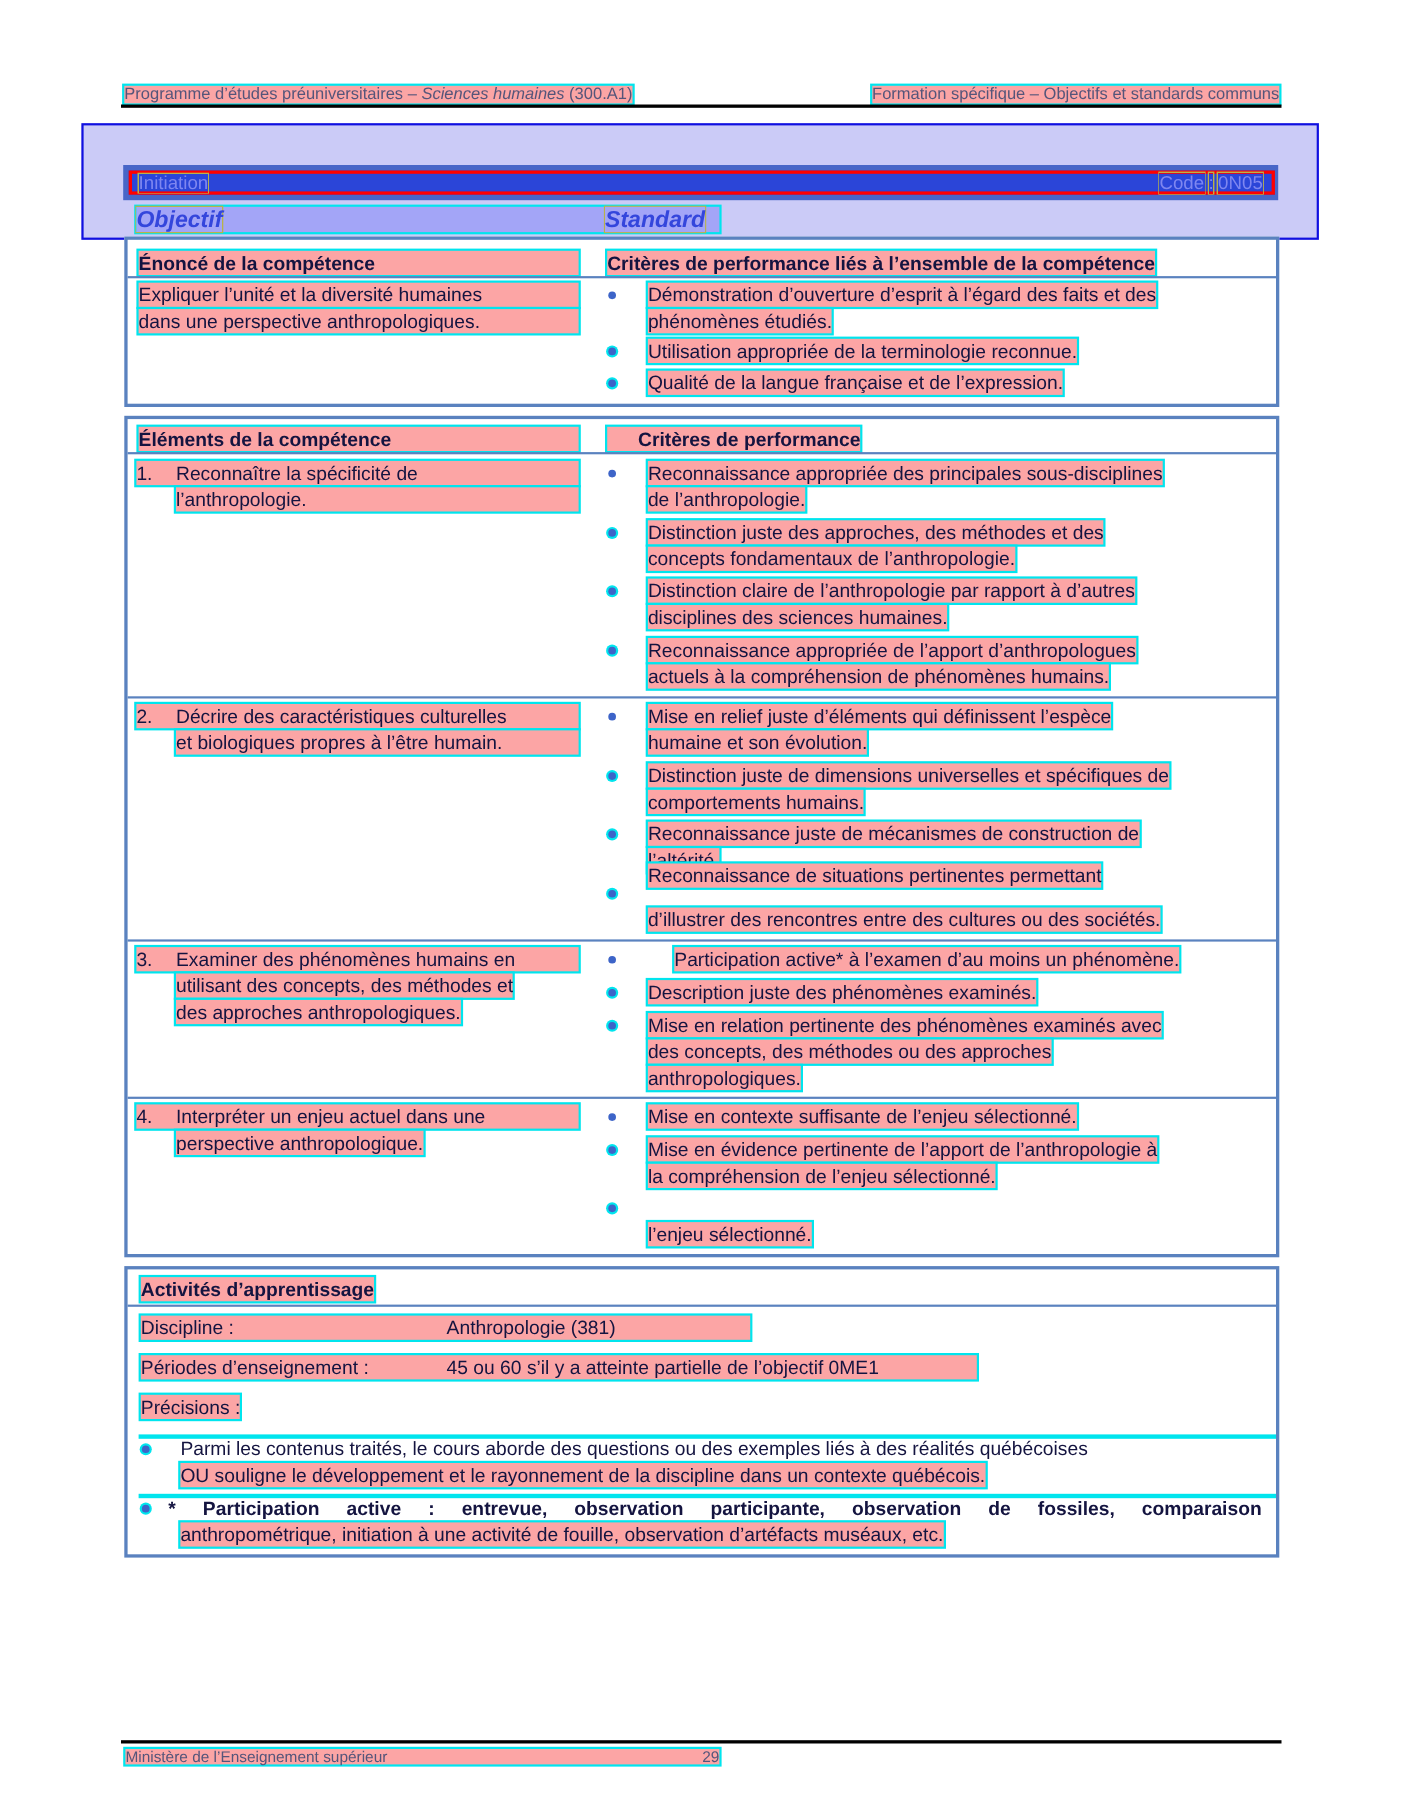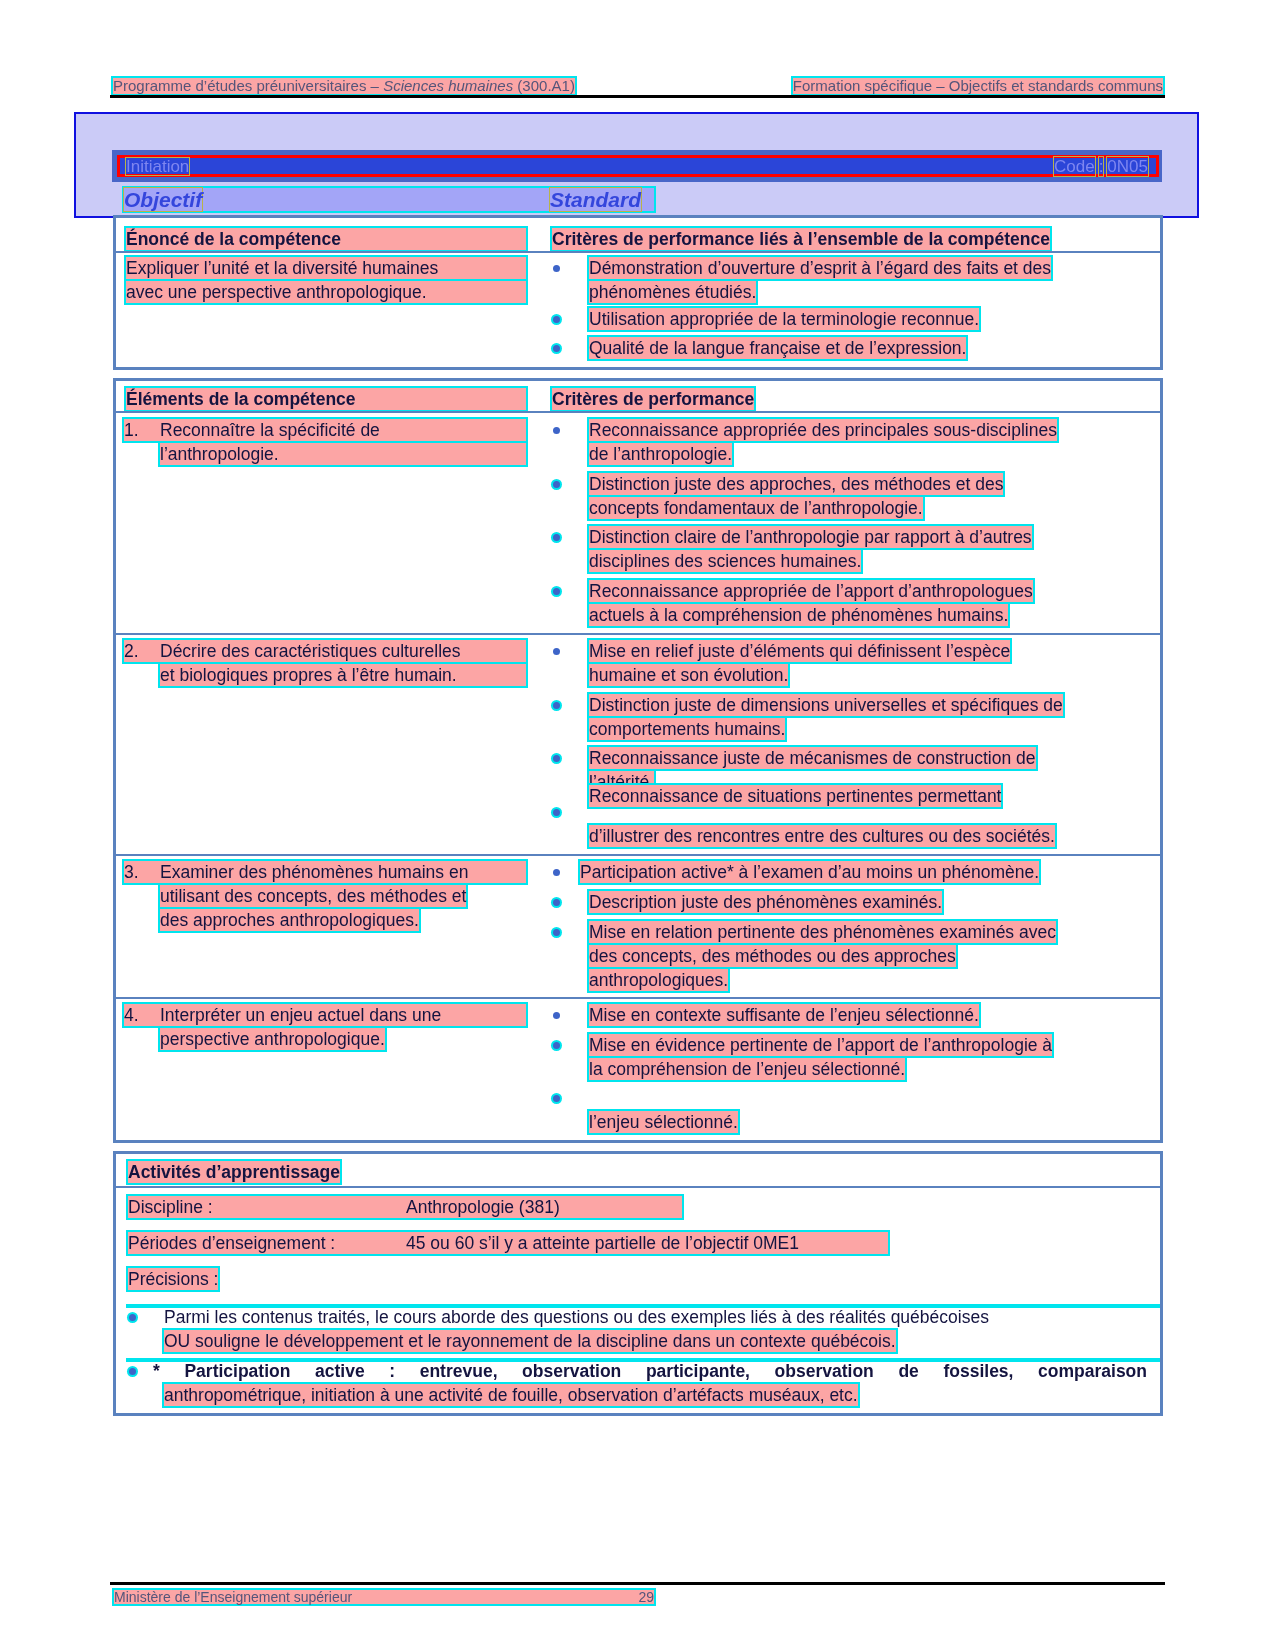--- a/index.html
+++ b/index.html
@@ -68,34 +68,34 @@
   <span class="t">Objectif</span>
 </div>
 <span class="std-lbl">Standard</span>
 
 <div class="box" style="top:215px;height:155px;">
   <div class="txt bold hl" style="left:10px;top:10px;width:400px;">Énoncé de la compétence</div>
   <div class="txt bold hl" style="left:436px;top:10px;">Critères de performance liés à l’ensemble de la compétence</div>
   <div class="hsep" style="top:33px;"></div>
 
   <div class="txt hl" style="left:10px;top:39px;width:400px;">Expliquer l’unité et la diversité humaines</div>
-  <div class="txt hl" style="left:10px;top:63px;width:400px;">avec une perspective anthropologique.</div>
+  <div class="txt hl" style="left:10px;top:63px;width:400px;">dans une perspective anthropologiques.</div>
 
   <span class="bullet" style="left:437px;top:47px;"></span>
   <div class="txt hl" style="left:473px;top:39px;">Démonstration d’ouverture d’esprit à l’égard des faits et des</div>
   <div class="txt hl" style="left:473px;top:63px;">phénomènes étudiés.</div>
   <span class="bullet hlb" style="left:437px;top:98px;"></span>
   <div class="txt hl" style="left:473px;top:90px;">Utilisation appropriée de la terminologie reconnue.</div>
   <span class="bullet hlb" style="left:437px;top:127px;"></span>
   <div class="txt hl" style="left:473px;top:119px;">Qualité de la langue française et de l’expression.</div>
 </div>
 
 <div class="box" style="top:378px;height:765px;">
   <div class="txt bold hl" style="left:10px;top:7px;width:400px;">Éléments de la compétence</div>
-  <div class="txt bold hl" style="left:436px;top:7px;">Critères de performance</div>
+  <div class="txt bold hl" style="left:436px;top:7px;padding-left:28px;">Critères de performance</div>
   <div class="hsep" style="top:30px;"></div>
 
   <div class="txt hl" style="left:8px;top:38px;width:402px;"><span>1.</span><span style="position:absolute;left:36px;">Reconnaître la spécificité de</span></div>
   <div class="txt hl" style="left:44px;top:62px;width:366px;">l’anthropologie.</div>
 
   <span class="bullet" style="left:437px;top:46px;"></span>
   <div class="txt hl" style="left:473px;top:38px;">Reconnaissance appropriée des principales sous-disciplines</div>
   <div class="txt hl" style="left:473px;top:62px;">de l’anthropologie.</div>
   <span class="bullet hlb" style="left:437px;top:100px;"></span>
   <div class="txt hl" style="left:473px;top:92px;">Distinction juste des approches, des méthodes et des</div>
@@ -123,21 +123,21 @@
   <span class="bullet hlb" style="left:437px;top:428px;"></span>
   <div class="txt hl" style="left:473px;top:404px;">Reconnaissance de situations pertinentes permettant</div>
   <div class="txt hl" style="left:473px;top:444px;">d’illustrer des rencontres entre des cultures ou des sociétés.</div>
   <div class="hsep" style="top:473px;"></div>
 
   <div class="txt hl" style="left:8px;top:480px;width:402px;"><span>3.</span><span style="position:absolute;left:36px;">Examiner des phénomènes humains en</span></div>
   <div class="txt hl" style="left:44px;top:504px;">utilisant des concepts, des méthodes et</div>
   <div class="txt hl" style="left:44px;top:528px;">des approches anthropologiques.</div>
 
   <span class="bullet" style="left:437px;top:488px;"></span>
-  <div class="txt hl" style="left:464px;top:480px;">Participation active* à l’examen d’au moins un phénomène.</div>
+  <div class="txt hl" style="left:497px;top:480px;">Participation active* à l’examen d’au moins un phénomène.</div>
   <span class="bullet hlb" style="left:437px;top:518px;"></span>
   <div class="txt hl" style="left:473px;top:510px;">Description juste des phénomènes examinés.</div>
   <span class="bullet hlb" style="left:437px;top:548px;"></span>
   <div class="txt hl" style="left:473px;top:540px;">Mise en relation pertinente des phénomènes examinés avec</div>
   <div class="txt hl" style="left:473px;top:564px;">des concepts, des méthodes ou des approches</div>
   <div class="txt hl" style="left:473px;top:588px;">anthropologiques.</div>
   <div class="hsep" style="top:616px;"></div>
 
   <div class="txt hl" style="left:8px;top:623px;width:402px;"><span>4.</span><span style="position:absolute;left:36px;">Interpréter un enjeu actuel dans une</span></div>
   <div class="txt hl" style="left:44px;top:647px;">perspective anthropologique.</div>

